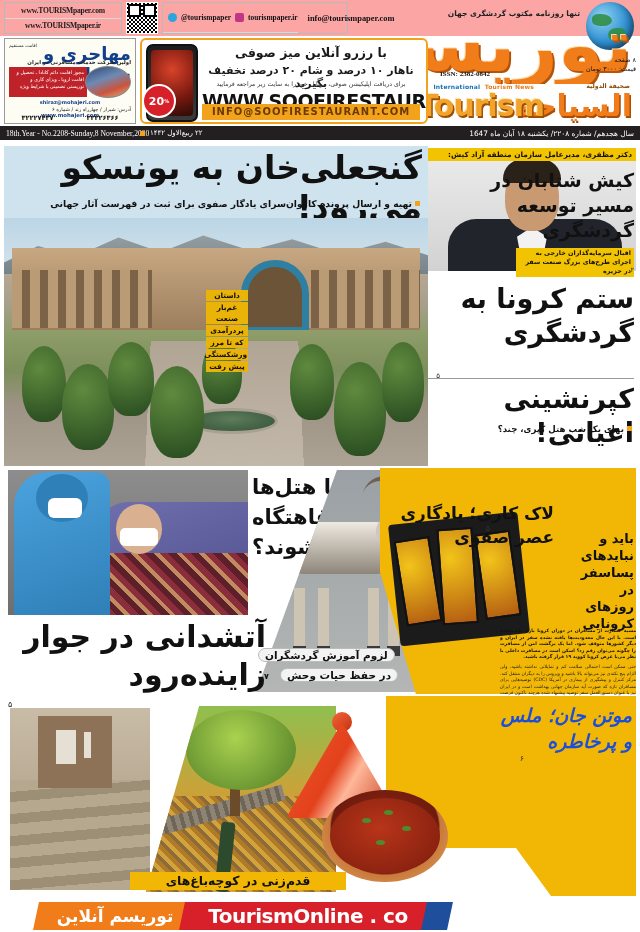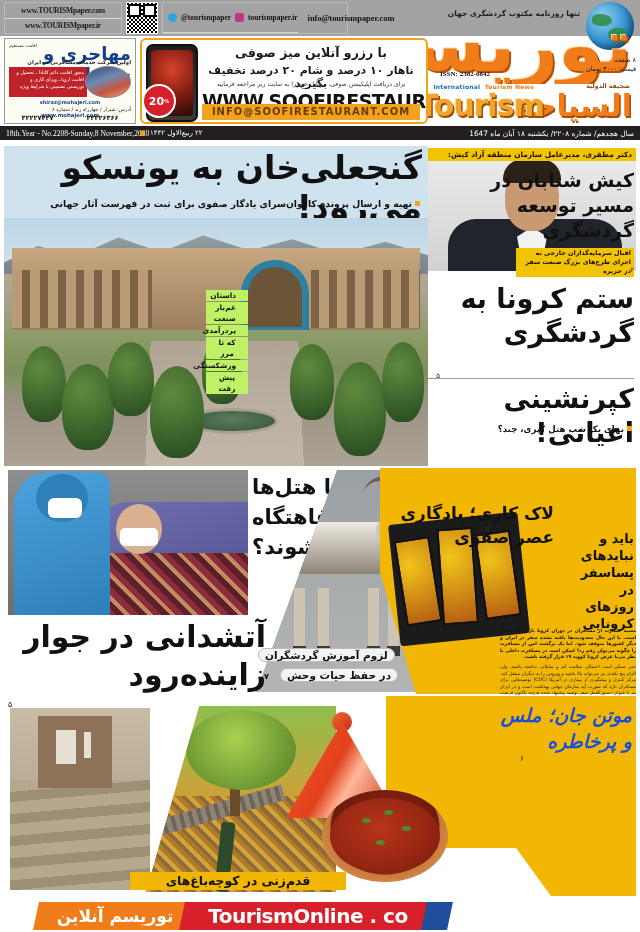--- a/index.html
+++ b/index.html
@@ -5,21 +5,21 @@
   * { box-sizing: border-box; margin: 0; padding: 0; }
   html, body {
     width: 640px; height: 932px;
     background: #ffffff;
     font-family: "DejaVu Sans", "Liberation Sans", sans-serif;
     overflow: hidden;
   }
   .page { position: relative; width: 640px; height: 932px; background: #fff; }
 
   
-  .topbar { position: absolute; left: 0; top: 0; width: 640px; height: 36px; background:#a3a3a3; }
+  .topbar { position: absolute; left: 0; top: 0; width: 640px; height: 36px; background:#fca5a5; }
   .tb-urls { position: absolute; left: 4px; top: 2px; width: 118px; height: 32px;
              border: 1px solid #b9b9b9; display: flex; flex-direction: column; }
   .tb-url { flex: 1; display: flex; align-items: center; justify-content: center;
             font-size: 7.6px; font-weight: bold; color: #1a1a1a; letter-spacing: -0.2px;
             font-family: "Liberation Serif", serif; direction: ltr; border-bottom: 1px solid #d8d8d8;}
   .tb-url:last-child { border-bottom: none; }
   .qr { position: absolute; left: 126px; top: 2px; width: 32px; height: 32px;
         background:
           repeating-linear-gradient(90deg,#000 0 2px,#fff 2px 4px),
           repeating-linear-gradient(0deg,#000 0 2px,#fff 2px 4px);
@@ -167,22 +167,22 @@
                     border-radius:30px 30px 6px 6px; background:#2a2118;}
   .rc-h2 { position:absolute; right:6px; top:168px; width:150px; text-align:right;
            font-size:19px; font-weight:bold; color:#111; line-height:25px; }
   .rc-yellow { position:absolute; right:6px; top:248px; width:118px; background:#f2c300;
                font-size:6.4px; font-weight:bold; color:#111; line-height:9px; padding:1px 3px; text-align:right;}
   .rc-pg { position:absolute; right:6px; top:266px; font-size:6.6px; color:#333;}
 
   .rc-h3 { position:absolute; right:6px; top:282px; width:206px; text-align:right;
            font-size:27px; font-weight:bold; color:#111; line-height:34px; letter-spacing:-1px;}
   .rc-side { position:absolute; left:206px; top:290px; width:42px; }
-  .rc-side span { display:block; background:#bef264; color:#111; font-size:7.4px; font-weight:bold;
-                  line-height:11px; margin-bottom:1px; text-align:center; padding:0 12px;}
+  .rc-side span { display:block; background:#eab308; color:#111; font-size:7.4px; font-weight:bold;
+                  line-height:11px; margin-bottom:1px; text-align:center; padding:0 1px;}
   .rc-rule { position:absolute; right:6px; top:378px; width:206px; height:1px; background:#9a9a9a;}
   .rc-dot { position:absolute; right:200px; top:372px; font-size:7px; color:#333;}
   .rc-h4 { position:absolute; right:6px; top:382px; width:206px; text-align:right;
            font-size:27px; font-weight:bold; color:#111; line-height:34px; letter-spacing:-1px;}
   .rc-h4sub { position:absolute; right:8px; top:424px; font-size:8.6px; font-weight:bold; color:#111;}
 
   
   .hosp-photo { position:absolute; left:8px; top:470px; width:240px; height:145px; overflow:hidden;
                 background: linear-gradient(180deg,#8d8d8d,#6f6f6f); }
   .hosp-photo .doc { position:absolute; left:6px; top:2px; width:96px; height:143px;

